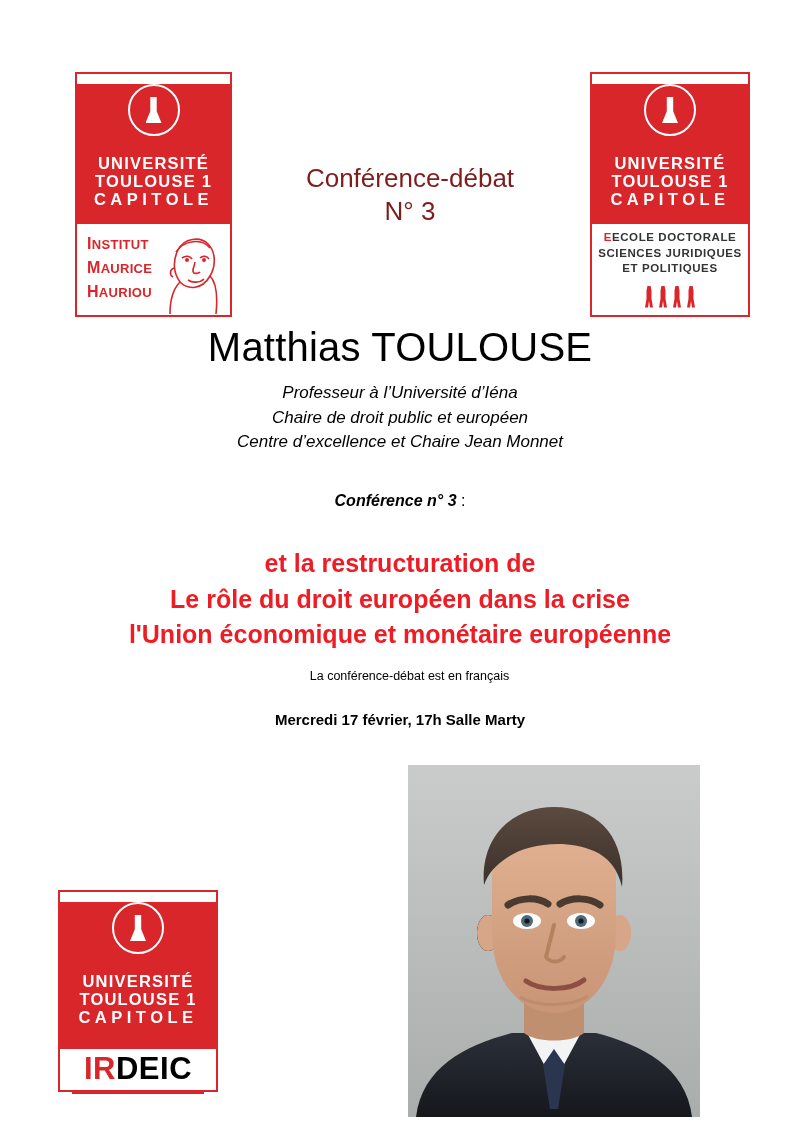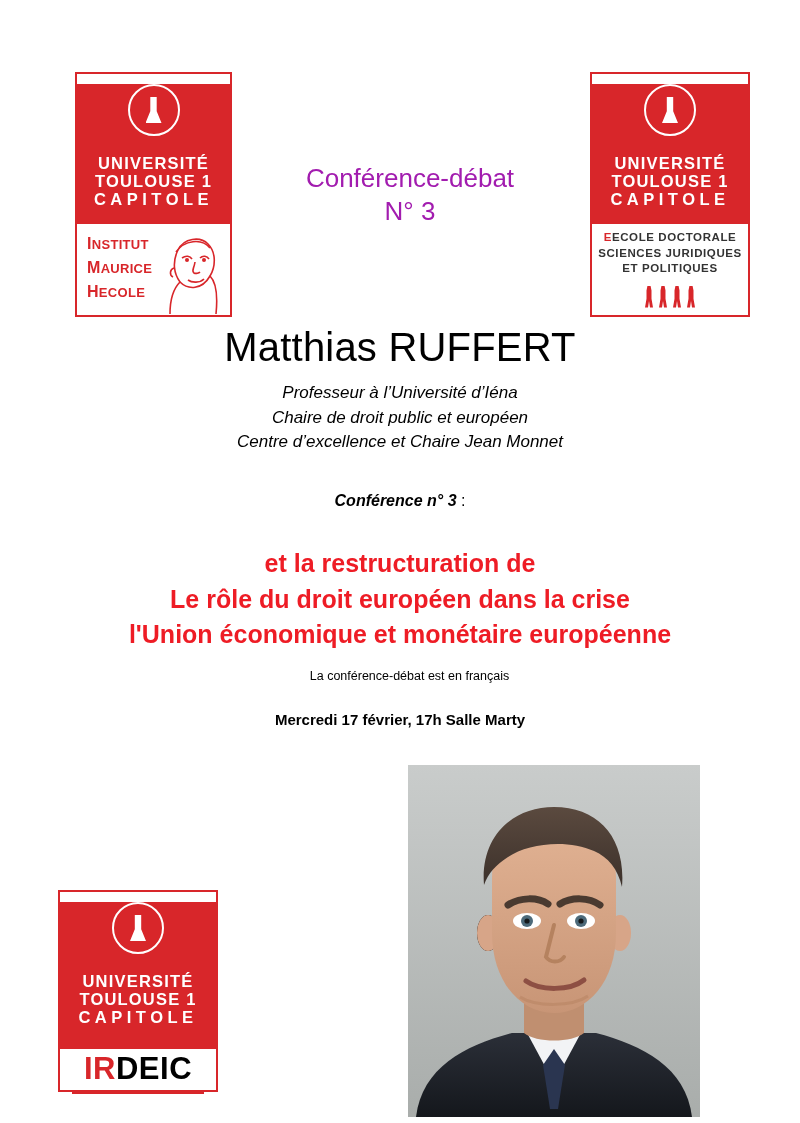--- a/index.html
+++ b/index.html
@@ -166,21 +166,21 @@
     background: #d8262a;
   }
 
   
   .conf-head {
     position: absolute;
     left: 240px;
     top: 162px;
     width: 340px;
     text-align: center;
-    color: #a21caf;
+    color: #7f1d1d;
     font-size: 26px;
     line-height: 1.28;
   }
 
   .speaker-name {
     position: absolute;
     left: 0;
     right: 0;
     top: 325px;
     text-align: center;
@@ -270,21 +270,21 @@
     </div>
   </div>
   <div class="imh-white-block">
     <div class="imh-line">
       <span>I</span><span class="small">NSTITUT</span>
     </div>
     <div class="imh-line">
       <span>M</span><span class="small">AURICE</span>
     </div>
     <div class="imh-line">
-      <span>H</span><span class="small">ECOLE</span>
+      <span>H</span><span class="small">AURIOU</span>
     </div>
     <svg class="hauriou-face" viewBox="0 0 68 92">
       <g fill="none" stroke="#d8262a" stroke-width="1.6">
         <path d="M14 86 C14 66 20 58 24 54 C18 46 16 34 22 22 C28 10 44 8 52 16 C60 24 60 38 54 48 C60 54 62 66 60 86"></path>
         <path d="M24 54 C32 62 46 62 54 48"></path>
         <path d="M26 30 C30 27 34 28 36 31"></path>
         <path d="M44 30 C47 27 51 28 53 31"></path>
         <path d="M39 34 C38 41 35 43 38 45 C40 46 43 45 44 44"></path>
         <path d="M32 52 C36 55 44 55 48 51"></path>
         <path d="M20 24 C28 12 46 10 54 20"></path>
@@ -316,21 +316,21 @@
         <div class="ed-fig"></div>
     </div>
   </div>
 </div>
 
 <div class="conf-head">
   <div>Conférence-débat</div>
   <div>N° 3</div>
 </div>
 
-<div class="speaker-name">Matthias RUFFERT</div>
+<div class="speaker-name">Matthias TOULOUSE</div>
 <div class="speaker-titles">
   <div>Professeur à l’Université d’Iéna</div>
   <div>Chaire de droit public et européen</div>
   <div>Centre d’excellence et Chaire Jean Monnet</div>
 </div>
 
 <div class="conf-number">
   <span>Conférence n° 3</span><span class="plain"> :</span>
 </div>
 

